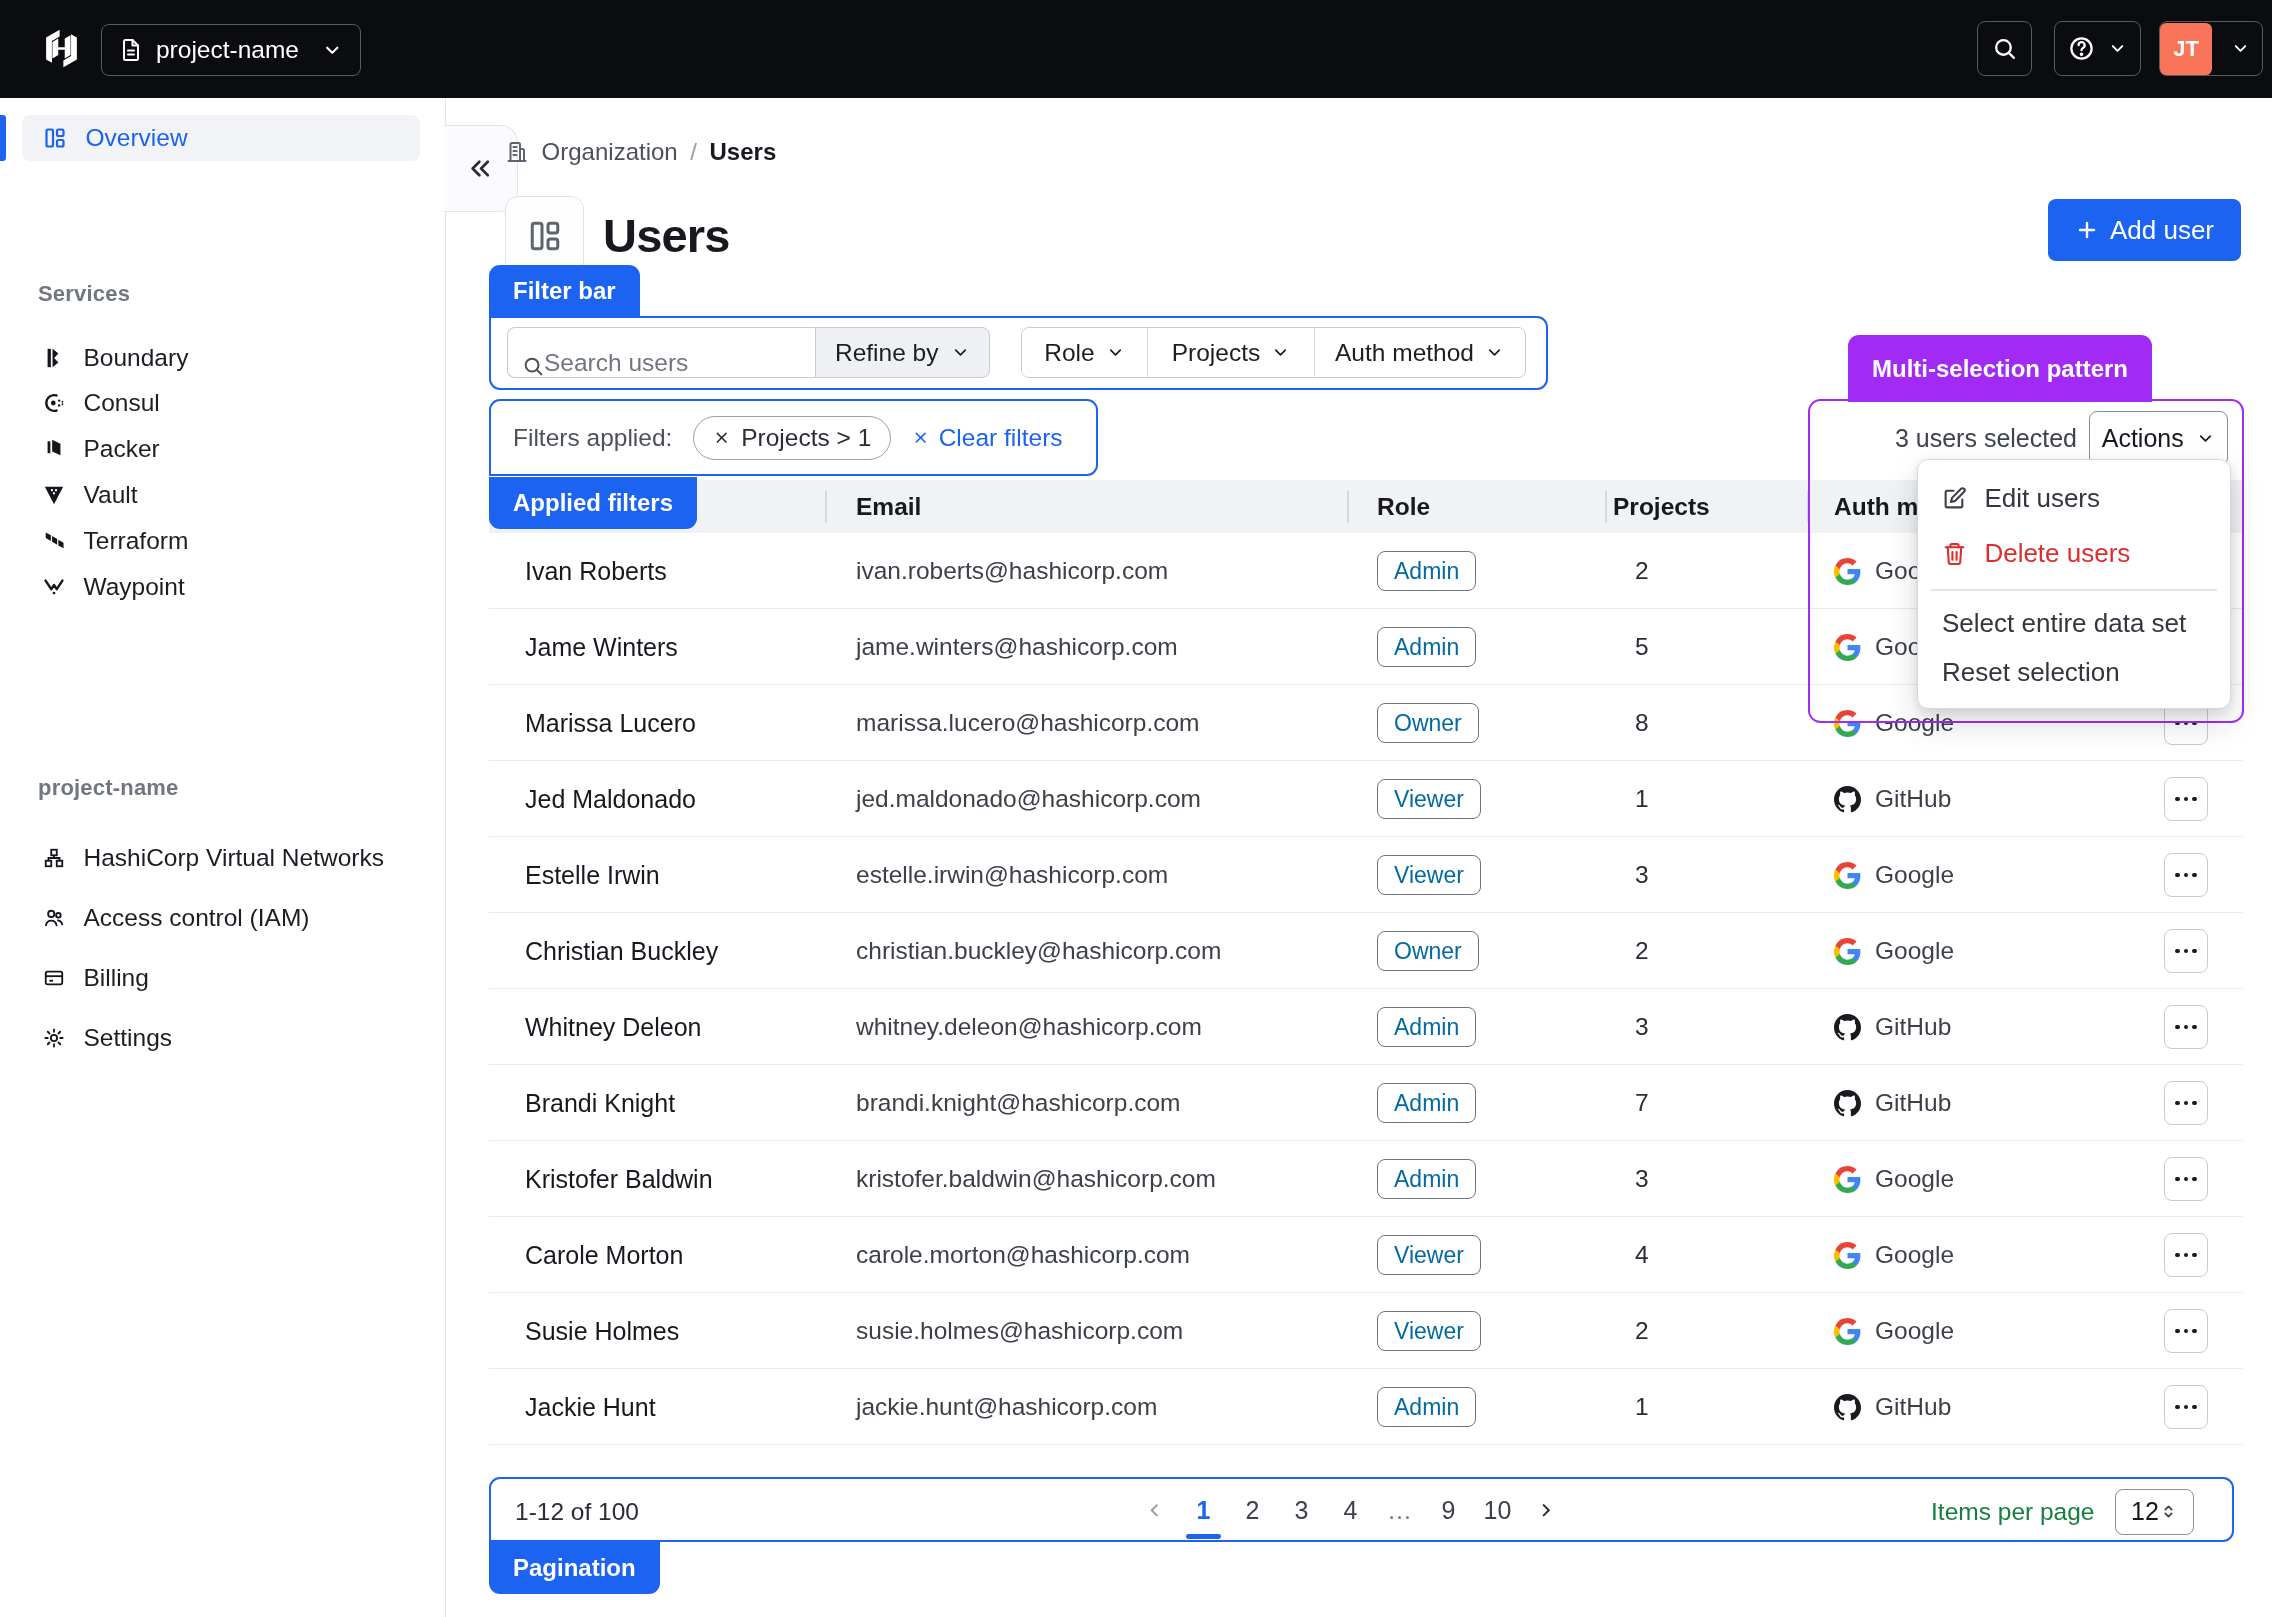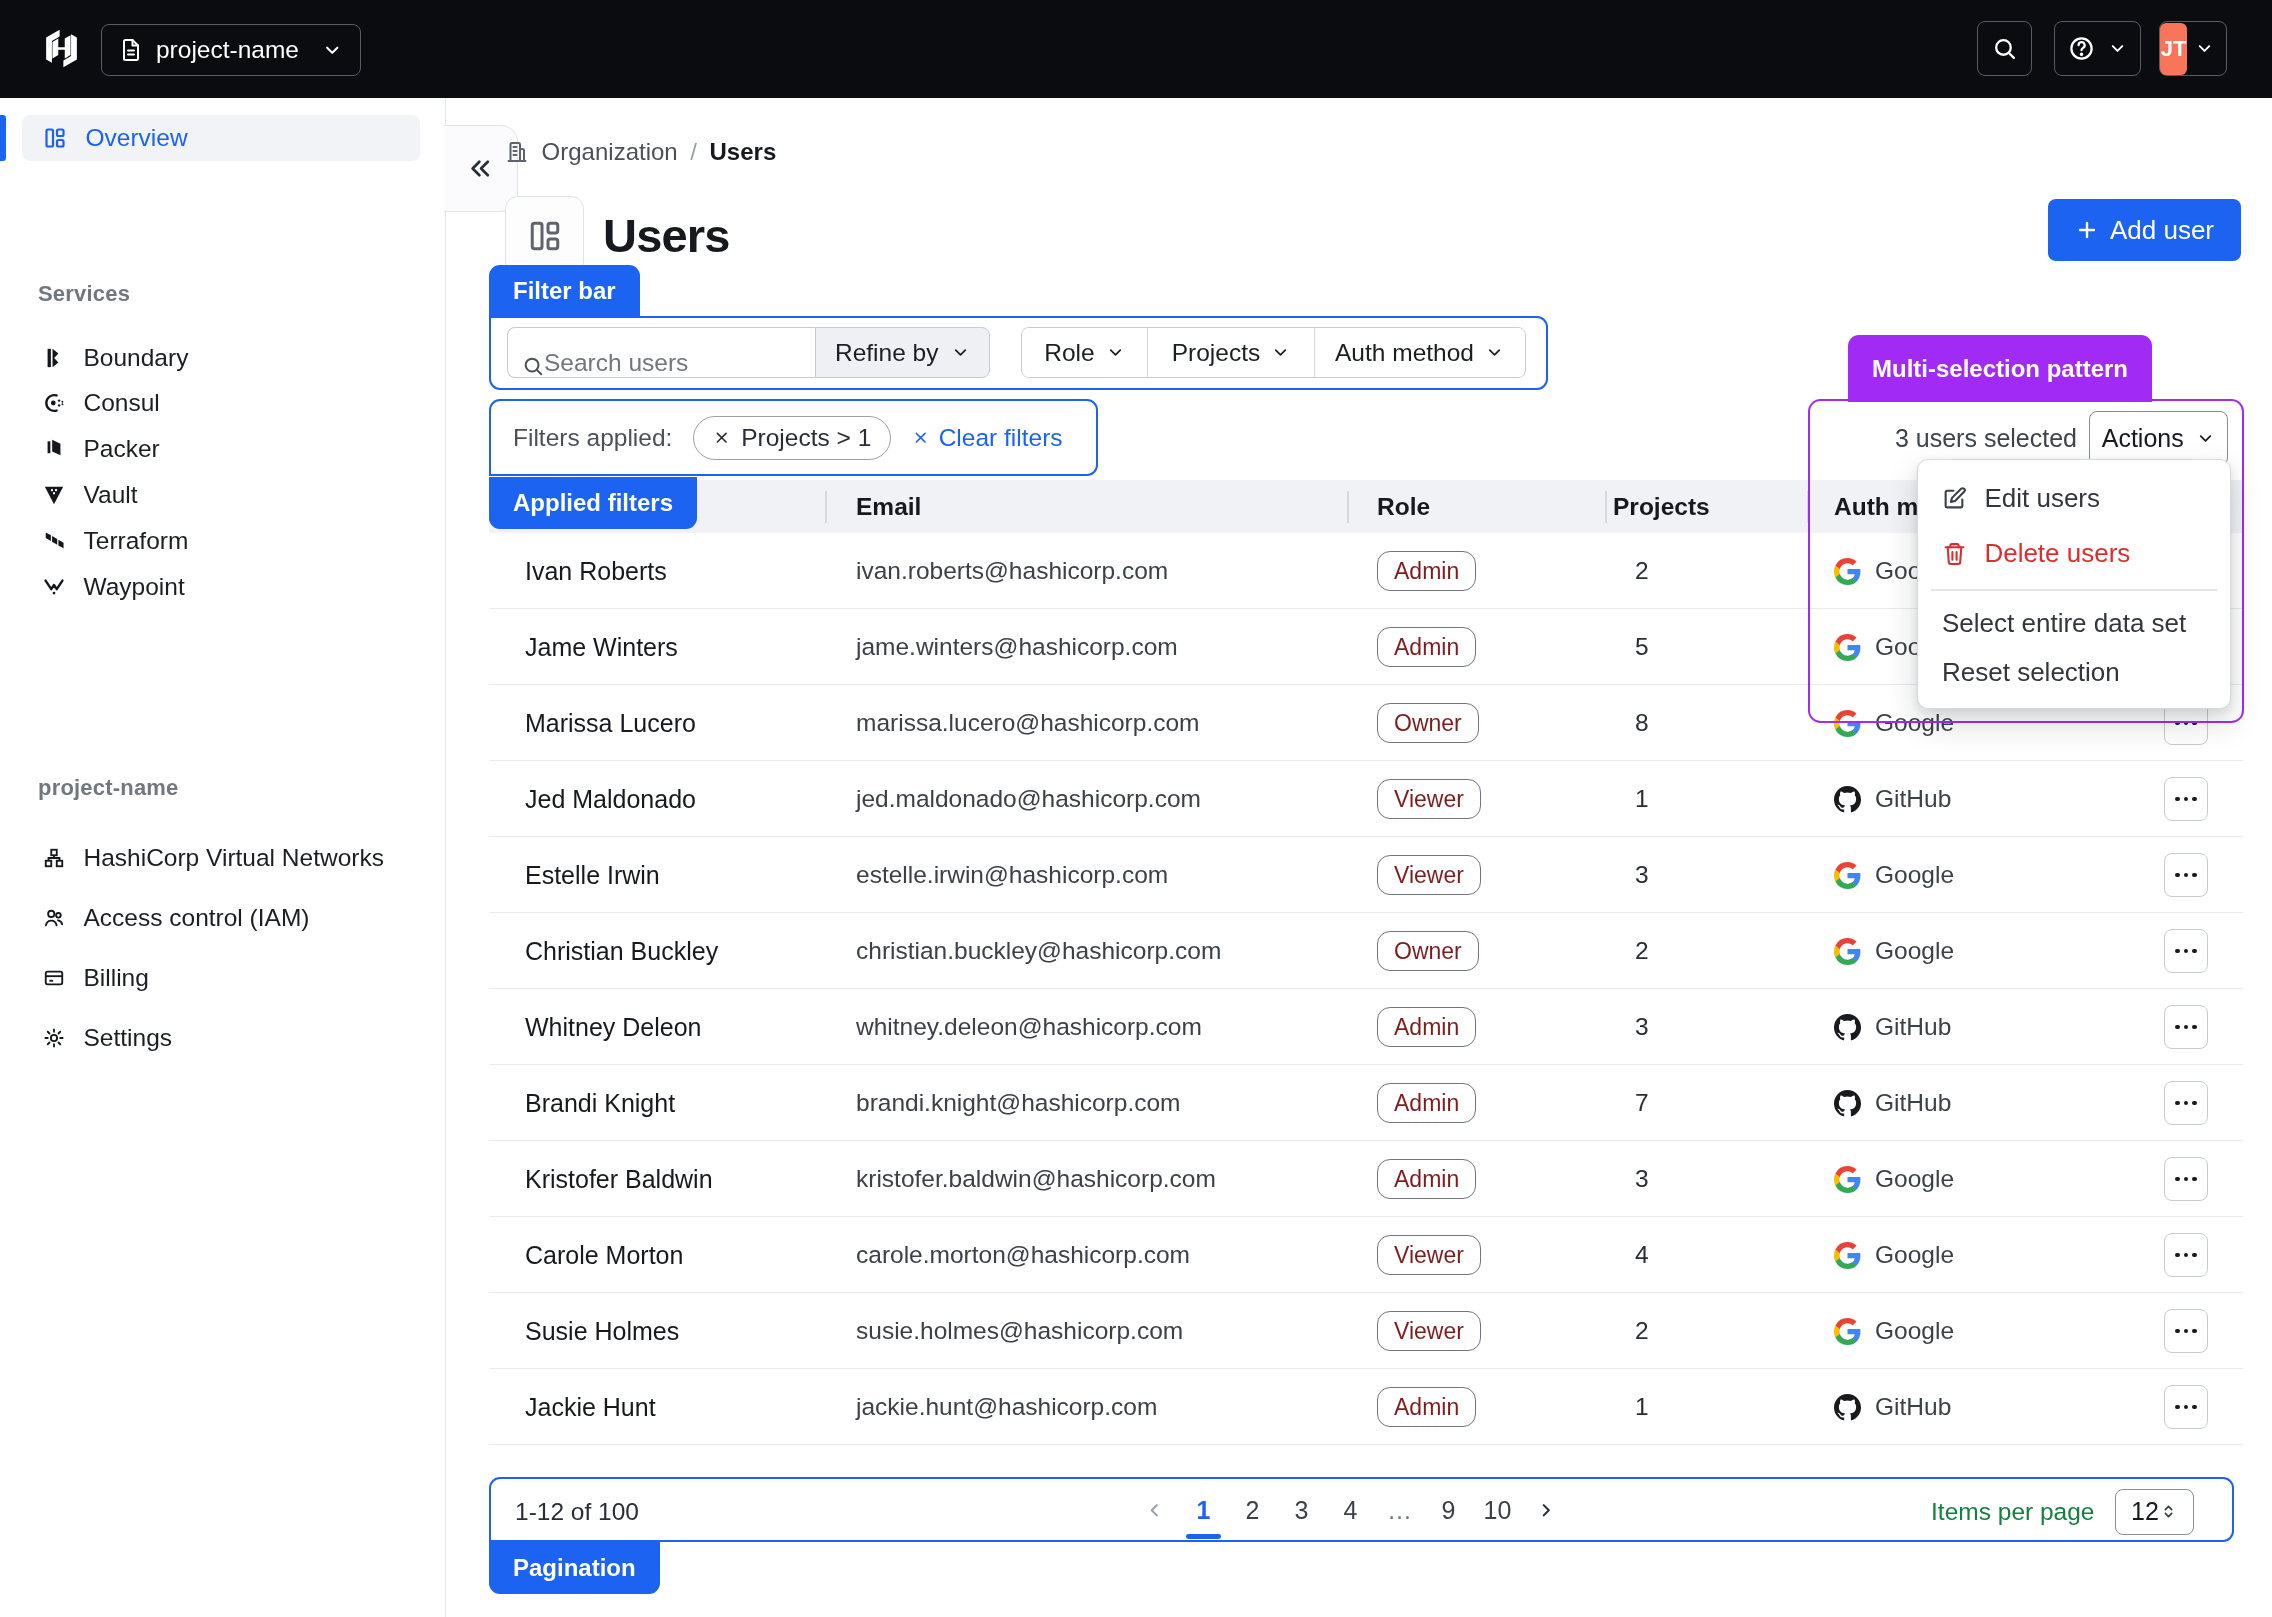--- a/index.html
+++ b/index.html
@@ -9,21 +9,21 @@
   svg{display:block}
 
   
   .navbar{left:0;top:0;width:2273px;height:98px;background:var(--navbar,#0b0c10)}
   .logo{left:41px;top:28px;width:41px;height:41px}
   .nav-btn{display:flex;align-items:center;background:transparent;border:1.6px solid #585b64;border-radius:8px;color:#fff;cursor:pointer}
   .proj-btn{left:101px;top:24px;width:260px;height:52px;gap:12.6px;padding:0 17.4px;font-size:24.5px}
   .icon-sw{flex:0 0 auto}
   .search-btn{left:1977px;top:21px;width:55px;height:55px;justify-content:center}
   .help-btn{left:2054px;top:21px;width:87px;height:55px;justify-content:center;gap:12.6px}
-  .account-btn{left:2159px;top:21px;width:68px;height:55px;gap:8px;padding-right:12px}
+  .account-btn{left:2159px;top:21px;width:104px;height:55px;gap:8px;padding-right:12px}
   .avatar{width:52px;height:52px;border-radius:6.3px;background:var(--avatar,#f97559);color:#fff;font-size:22px;font-weight:700;display:flex;align-items:center;justify-content:center;margin:0}
 
   
   .sidebar{left:0;top:98px;width:446px;height:1520px;background:#fff;border-right:1.6px solid var(--border,#e3e5e9)}
   .active-bar{position:absolute;left:0;top:17.4px;width:5.5px;height:46px;background:var(--accent,#1b63f0);border-radius:0 3.2px 3.2px 0}
   .side-item{position:absolute;left:22px;width:398px;height:46px;display:flex;align-items:center;gap:19px;padding:0 20.5px;border-radius:8px;font-size:24.5px;color:#1c1e24;cursor:pointer;background:transparent;border:none;text-align:left}
   .side-item .s-ic{flex:0 0 auto;color:#15171c}
   .side-item.active{background:#f1f3f6;color:var(--accent,#1b63f0)}
   .side-item.active .s-ic{color:var(--accent,#1b63f0)}
   .side-label{position:absolute;left:38px;font-size:22px;font-weight:700;color:#71767f;letter-spacing:0.2px}
@@ -83,21 +83,21 @@
   .th{position:absolute;top:0;height:54px;line-height:54px;font-size:24.5px;font-weight:700;color:#17191f}
   .th-div{position:absolute;top:11px;width:1.6px;height:32px;background:#d5d8dd}
   .tbody{left:489px;top:533px;width:1754px;z-index:10}
   .trow{position:relative;height:76px;border-bottom:1.6px solid #e8eaee;background:#fff}
   .cell{position:absolute;top:0;height:76px;display:flex;align-items:center}
   .c-name{left:36px;font-size:25px;color:#17191f}
   .c-email{left:367px;font-size:24.5px;color:#3c4048}
   .c-role{left:888px}
   .c-projects{left:1146px;font-size:24.5px;color:#2a2d34}
   .c-auth{left:1345px;gap:14px;font-size:24.5px;color:#3c4048}
-  .badge{display:inline-flex;align-items:center;padding:5.5px 16px;border:1.6px solid #70747f;border-radius:13px;font-size:23px;color:#7f1d1d;background:#fff}
+  .badge{display:inline-flex;align-items:center;padding:5.5px 16px;border:1.6px solid #70747f;border-radius:8px;font-size:23px;color:#0369a1;background:#fff}
   .row-menu{position:absolute;right:35px;top:16px;width:44px;height:44px;border:1.6px solid #c6cad1;border-radius:8px;background:#fff;display:flex;align-items:center;justify-content:center;gap:4px;cursor:pointer}
   .row-menu .dot{width:4.7px;height:4.7px;border-radius:50%;background:#17191f}
 
   
   .pag-box{left:489px;top:1477px;width:1745px;height:65px;border-radius:11px 11px 11px 0;pointer-events:auto}
   .pag-range{position:absolute;left:24px;top:0;height:65px;display:flex;align-items:center;font-size:24.5px;color:#2a2d34}
   .pages{position:absolute;left:643px;top:9.5px;height:44px;display:flex;align-items:center;gap:8px}
   .page,.pag-nav{width:41px;height:44px;display:flex;align-items:center;justify-content:center;font-size:25px;color:#3c4048;background:none;border:none;cursor:pointer;position:relative;font-family:inherit}
   .pag-nav.prev{color:#9aa0aa}
   .page.current{color:var(--accent,#1b63f0);font-weight:700}

